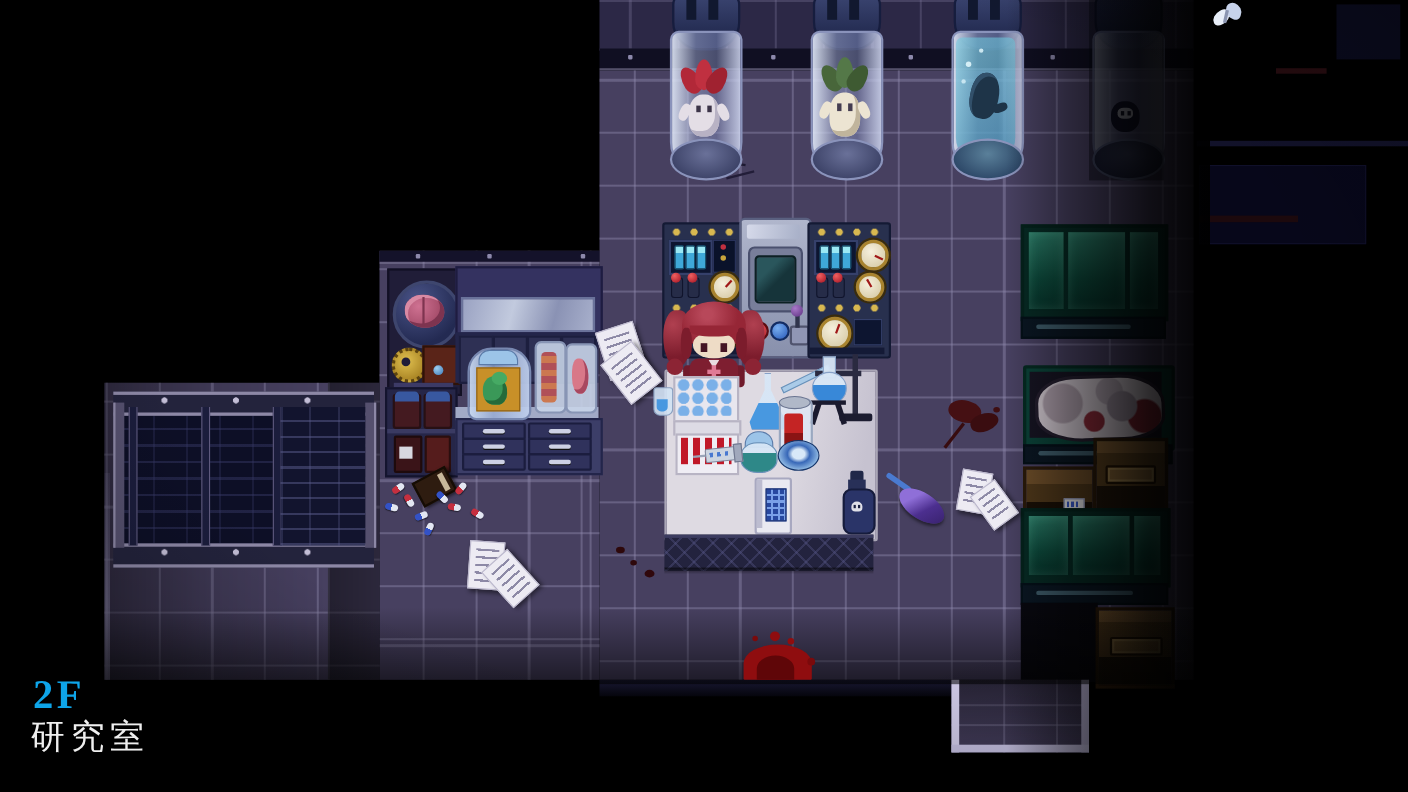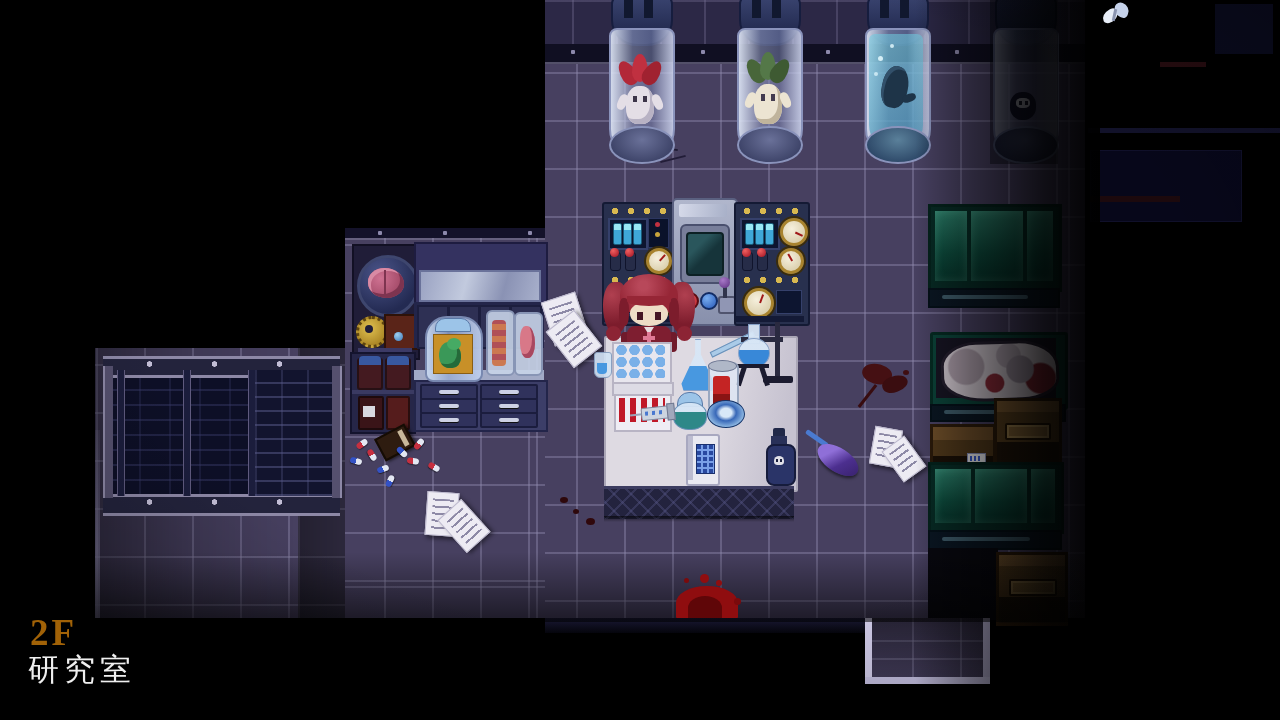--- a/index.html
+++ b/index.html
@@ -441,16 +441,16 @@
   <div class="a" style="left:915px;top:0;width:185px;height:720px;background:linear-gradient(90deg,rgba(0,0,0,0) 0,rgba(0,0,0,.38) 30%,rgba(0,0,0,.78) 70%,rgba(0,0,0,.97) 100%);z-index:8;"></div>
   <div class="a" style="left:0;top:552px;width:1280px;height:70px;background:linear-gradient(180deg,transparent,rgba(0,0,0,.55) 92%);z-index:8;"></div>
   <div class="a" style="left:0;top:0;width:1280px;height:720px;background:radial-gradient(ellipse at 52% 42%,transparent 55%,rgba(0,0,0,.38) 96%);z-index:8;"></div>
 
   <div class="a" style="left:1102px;top:2px;width:34px;height:26px;z-index:10;">
     <div class="a" style="left:0;top:8px;width:16px;height:12px;background:#e8eef8;border-radius:70% 30% 60% 40%;transform:rotate(-28deg);"></div>
     <div class="a" style="left:12px;top:1px;width:15px;height:14px;background:#c6d2ea;border-radius:40% 60% 30% 60%;transform:rotate(22deg);"></div>
     <div class="a" style="left:11px;top:7px;width:3px;height:12px;background:#8a94b0;transform:rotate(12deg);"></div>
   </div>
 
-  <div class="lbl" style="left:30px;top:614px;font-size:37px;font-weight:700;color:#a16207;letter-spacing:3px;text-shadow:1px 2px 2px #000,0 0 8px rgba(0,0,0,.9);z-index:10;">2F</div>
+  <div class="lbl" style="left:30px;top:614px;font-size:37px;font-weight:700;color:#0ea5e9;letter-spacing:3px;text-shadow:1px 2px 2px #000,0 0 8px rgba(0,0,0,.9);z-index:10;">2F</div>
   <div class="lbl" style="left:28px;top:654px;font-size:31px;font-weight:400;color:#efefef;letter-spacing:5px;text-shadow:2px 2px 3px #000,0 0 8px rgba(0,0,0,.9);z-index:10;">研究室</div>
 
 </div>
 
 </body></html>

